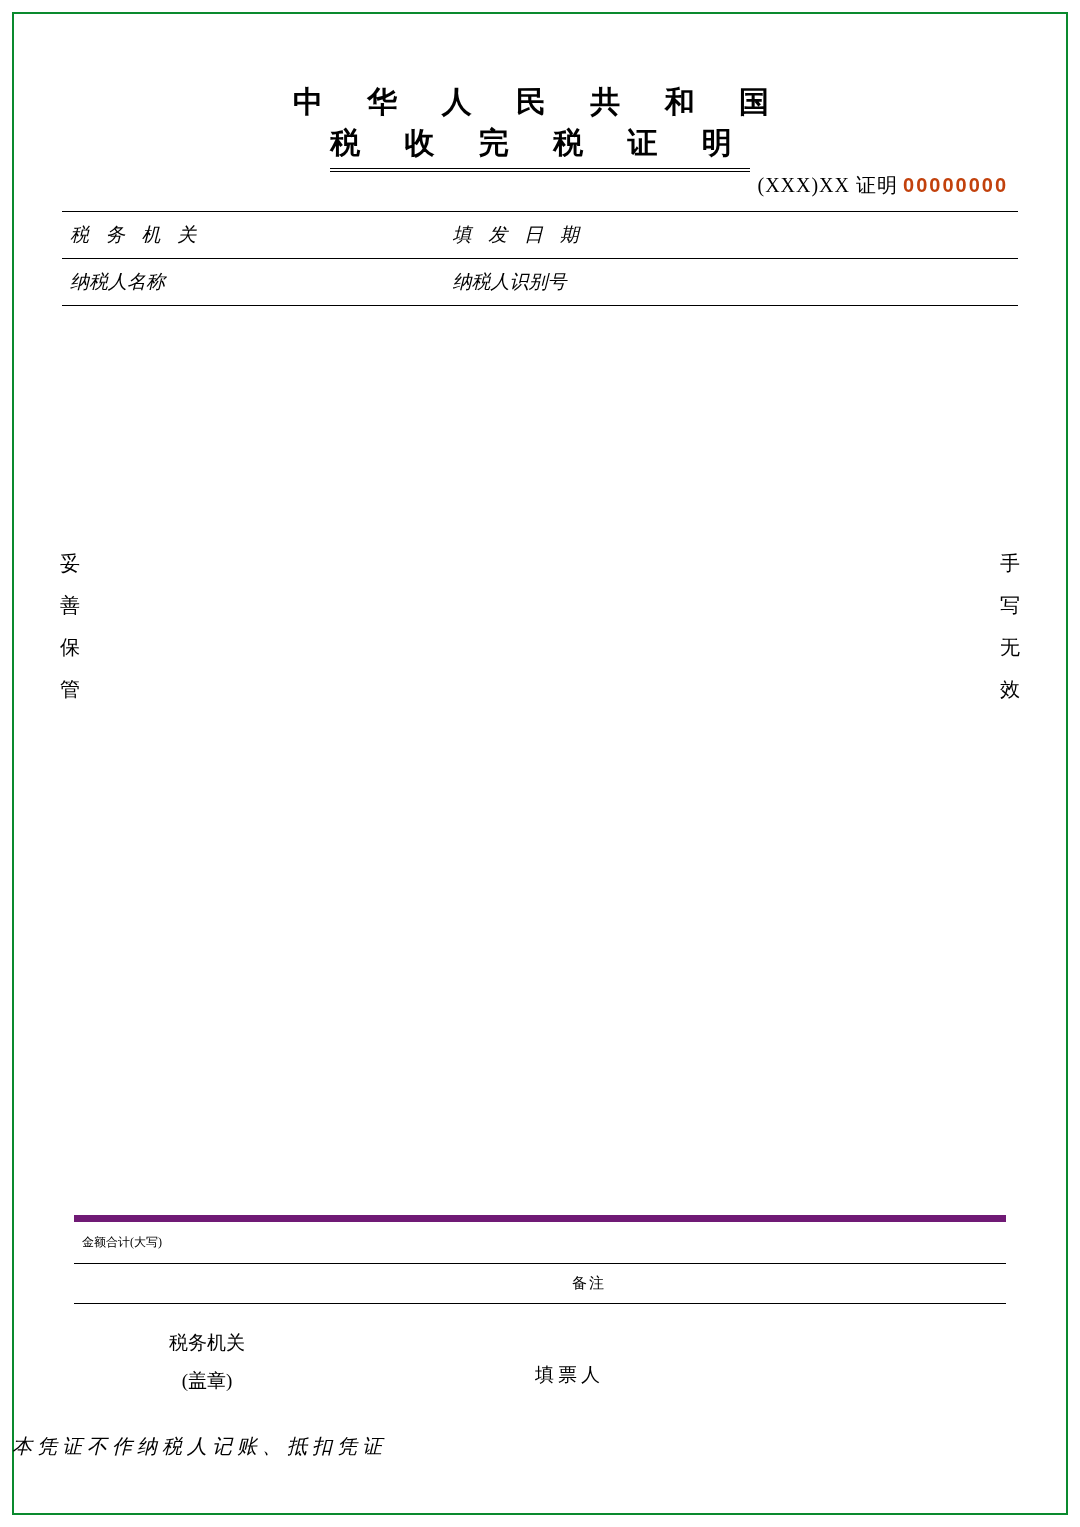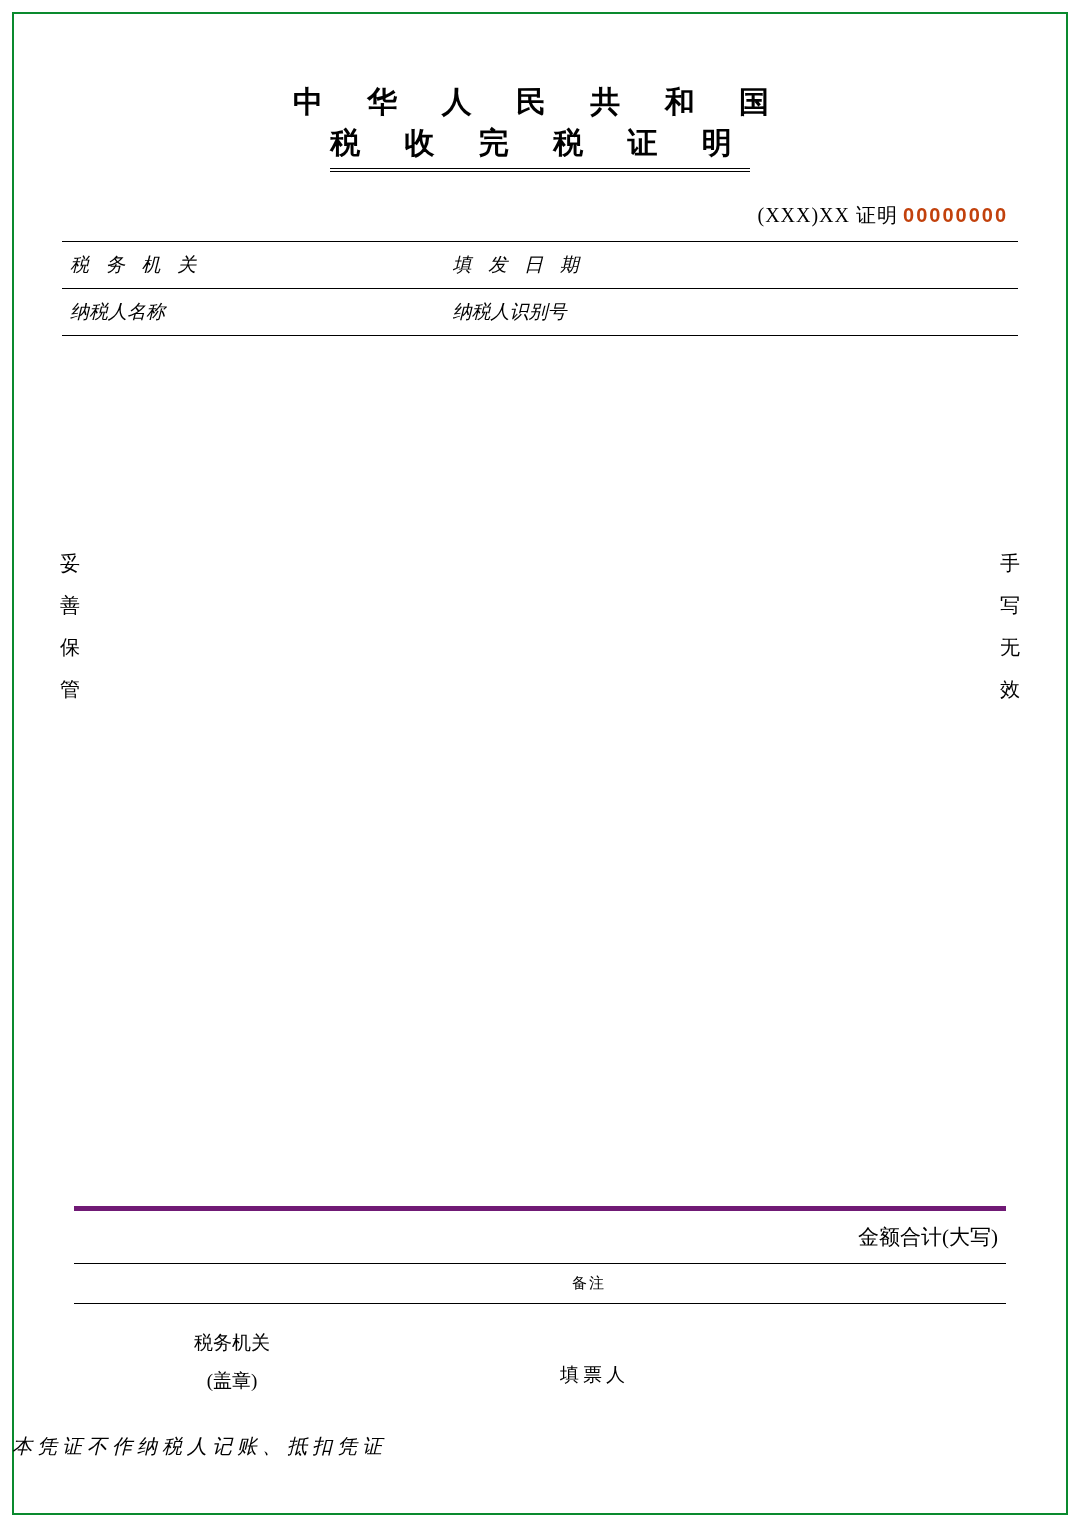--- a/index.html
+++ b/index.html
@@ -25,21 +25,20 @@
     .content {
       position: absolute;
       top: 12px;
       left: 12px;
       right: 12px;
       bottom: 12px;
       padding: 70px 50px 30px 50px;
     }
     .title-block {
       text-align: center;
-      margin-bottom: 30px;
     }
     .title-line {
       display: inline-block;
       font-size: 30px;
       font-weight: bold;
       letter-spacing: 18px;
       font-family: "SimHei", "黑体", sans-serif;
     }
     .title-underline {
       display: inline-block;
@@ -98,43 +97,42 @@
     .side-note span {
       display: block;
     }
     .bottom-section {
       position: absolute;
       left: 62px;
       right: 62px;
       bottom: 115px;
     }
     .amount-row {
-      border-top: 5px solid #701a75;
+      border-top: 7px solid #701a75;
       border-bottom: 1px solid #000;
       padding: 12px 8px;
-      font-size: 21px;
-      text-align: right;
+      font-size: 12px;
     }
     .remark-row {
       border-bottom: 1px solid #000;
       padding: 10px 8px;
       font-size: 15px;
     }
     .remark-label {
       display: inline-block;
       margin-left: 490px;
       letter-spacing: 2px;
     }
     .seal-row {
       display: flex;
       padding-top: 20px;
       font-size: 19px;
     }
     .seal-left {
-      margin-left: 120px;
+      margin-left: 95px;
       text-align: center;
       line-height: 2;
     }
     .seal-right {
       margin-left: 290px;
       padding-top: 38px;
       letter-spacing: 4px;
     }
     .footer-note {
       position: absolute;

